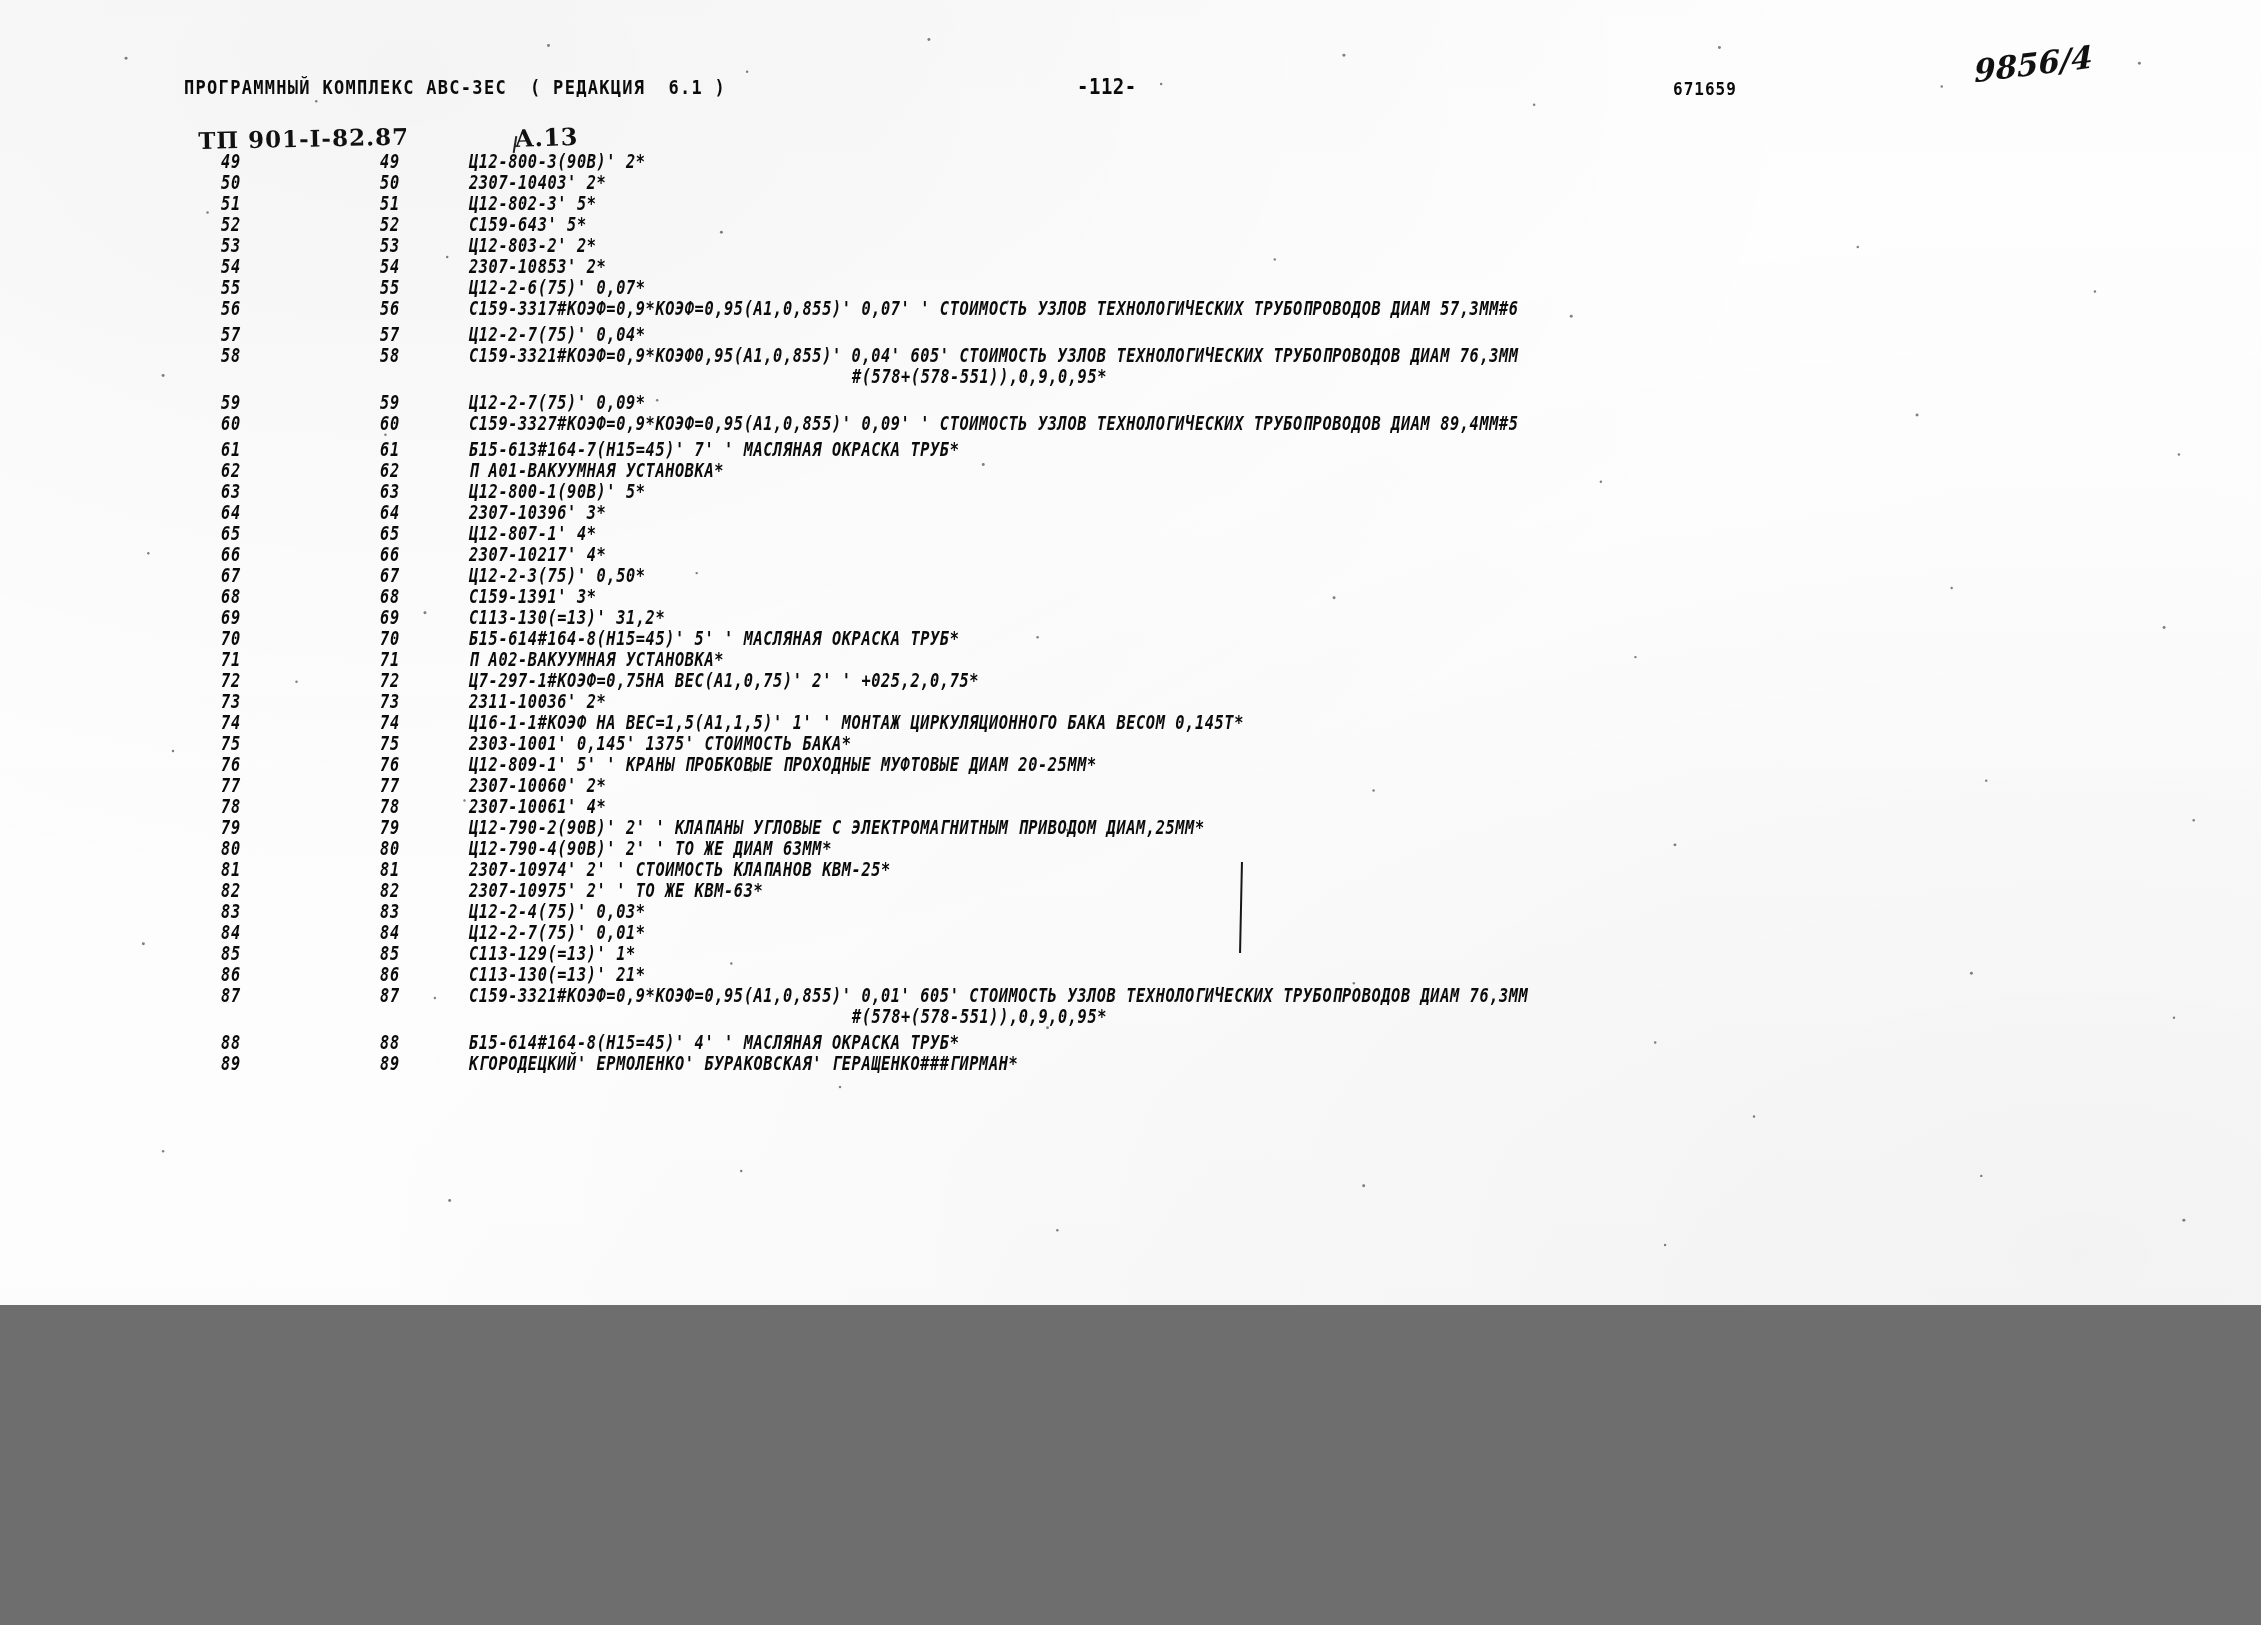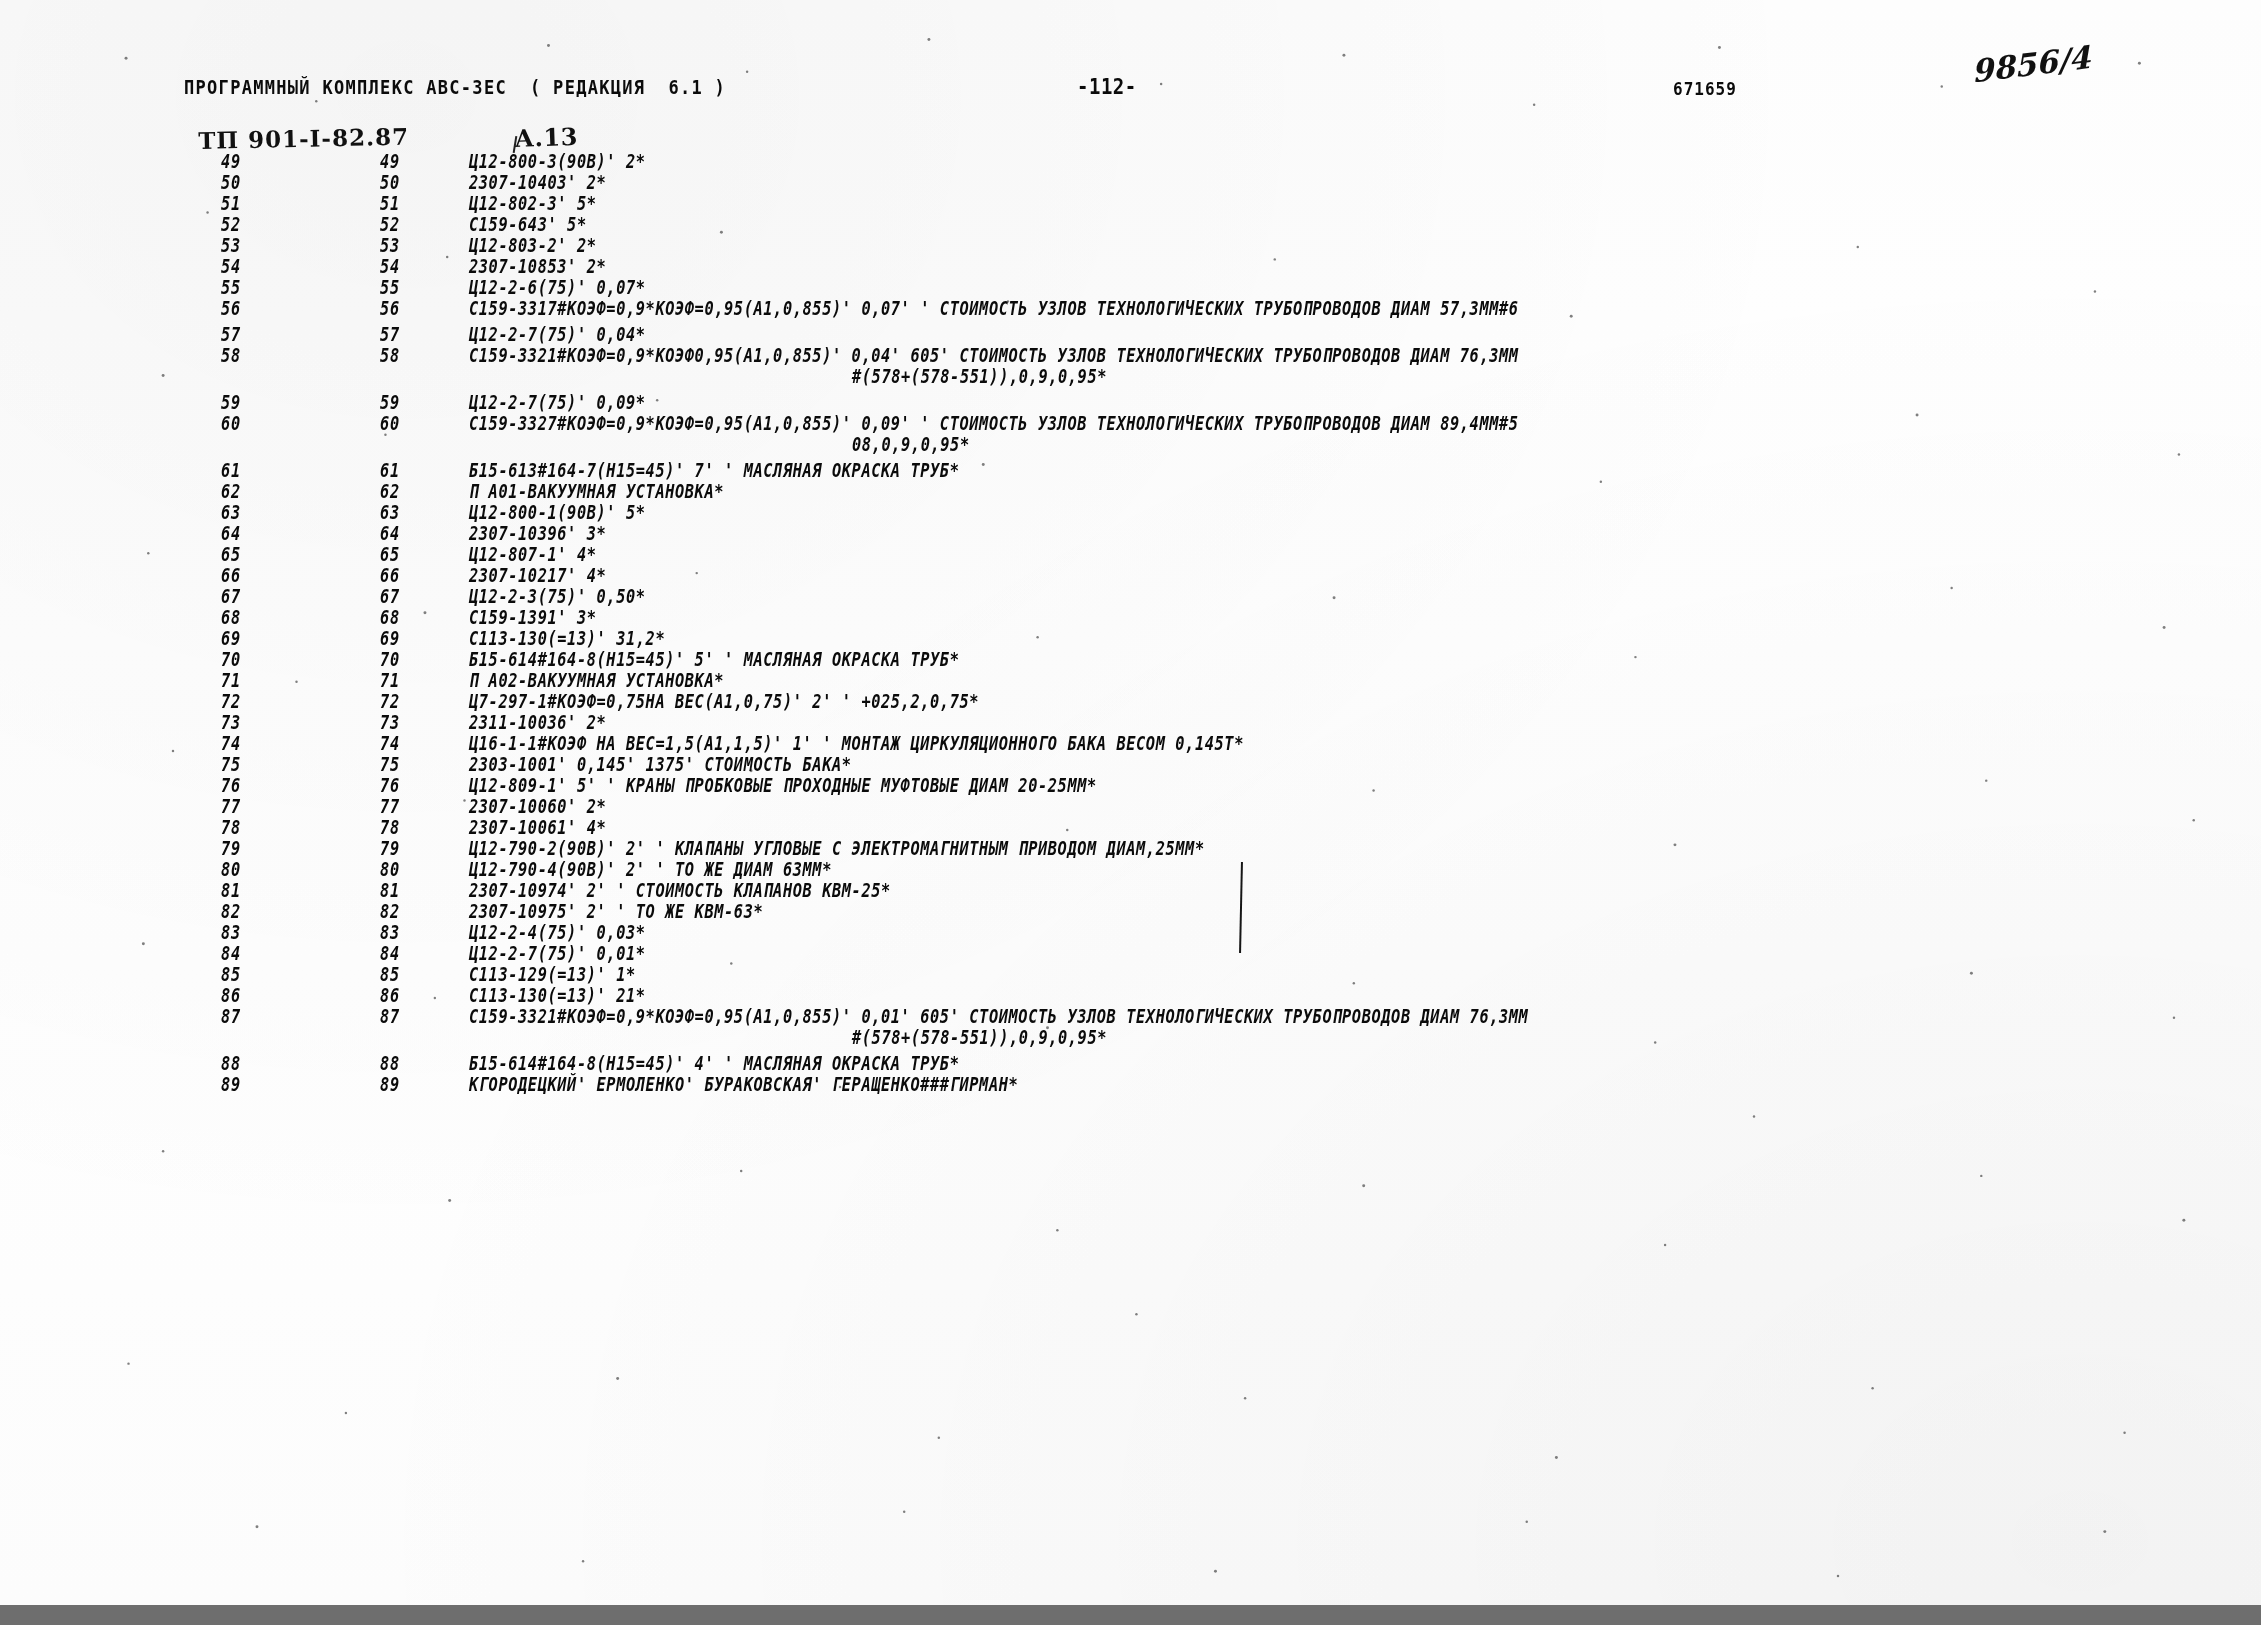--- a/index.html
+++ b/index.html
@@ -6,21 +6,21 @@
     margin: 0;
     padding: 0;
     background: #6e6e6e;
   }
   body {
     font-family: "Liberation Sans", sans-serif;
   }
   #page {
     position: relative;
     width: 2261px;
-    height: 1605px;
+    height: 1305px;
     background: #0ea5e9;
     overflow: hidden;
   }
   
   #paper-tint {
     position: absolute;
     inset: 0;
     background:
       radial-gradient(ellipse at 18% 6%, rgba(0,0,0,0.035), rgba(0,0,0,0) 55%),
       radial-gradient(ellipse at 92% 96%, rgba(0,0,0,0.04), rgba(0,0,0,0) 60%),
@@ -335,23 +335,20 @@
       <div class="row">
         <span class="col-a mono">59</span>
         <span class="col-b mono">59</span>
         <span class="col-c mono">Ц12-2-7(75)' 0,09*</span>
       </div>
       <div class="row">
         <span class="col-a mono">60</span>
         <span class="col-b mono">60</span>
         <span class="col-c mono">C159-3327#КОЭФ=0,9*КОЭФ=0,95(А1,0,855)' 0,09' ' СТОИМОСТЬ УЗЛОВ ТЕХНОЛОГИЧЕСКИХ ТРУБОПРОВОДОВ ДИАМ 89,4ММ#5</span>
       </div>
-      <div class="row">
-        <span class="cont mono">08,0,9,0,95*</span>
-      </div>
       <div class="gap-s"></div>
       <div class="row">
         <span class="col-a mono">61</span>
         <span class="col-b mono">61</span>
         <span class="col-c mono">Б15-613#164-7(Н15=45)' 7' ' МАСЛЯНАЯ ОКРАСКА ТРУБ*</span>
       </div>
       <div class="row">
         <span class="col-a mono">62</span>
         <span class="col-b mono">62</span>
         <span class="col-c mono">П А01-ВАКУУМНАЯ УСТАНОВКА*</span>

